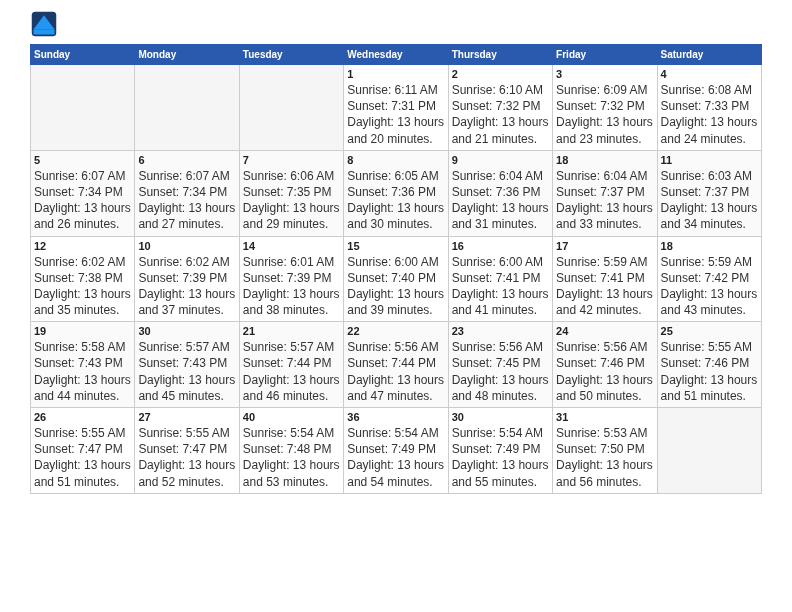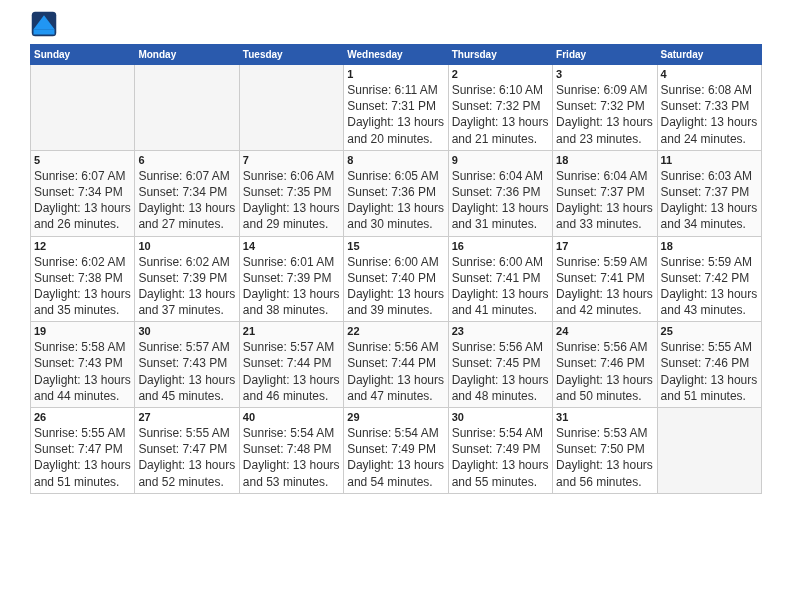--- a/index.html
+++ b/index.html
@@ -244,21 +244,21 @@
           </td>
           <td>
             <span class="day-num">27</span>
             <div class="day-info">Sunrise: 5:55 AM<br>Sunset: 7:47 PM<br>Daylight: 13 hours<br>and 52 minutes.</div>
           </td>
           <td>
             <span class="day-num">40</span>
             <div class="day-info">Sunrise: 5:54 AM<br>Sunset: 7:48 PM<br>Daylight: 13 hours<br>and 53 minutes.</div>
           </td>
           <td>
-            <span class="day-num">29</span>
+            <span class="day-num">36</span>
             <div class="day-info">Sunrise: 5:54 AM<br>Sunset: 7:49 PM<br>Daylight: 13 hours<br>and 54 minutes.</div>
           </td>
           <td>
             <span class="day-num">30</span>
             <div class="day-info">Sunrise: 5:54 AM<br>Sunset: 7:49 PM<br>Daylight: 13 hours<br>and 55 minutes.</div>
           </td>
           <td>
             <span class="day-num">31</span>
             <div class="day-info">Sunrise: 5:53 AM<br>Sunset: 7:50 PM<br>Daylight: 13 hours<br>and 56 minutes.</div>
           </td>

